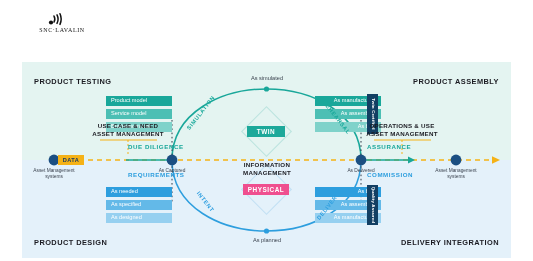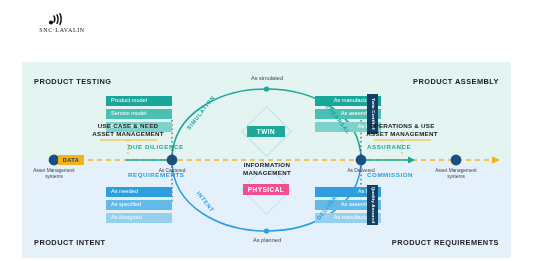--- a/index.html
+++ b/index.html
@@ -85,22 +85,22 @@
     <div class="logo-word">SNC·LAVALIN</div>
   </div>
 
   <div class="board">
 
     <div class="half-top"></div>
     <div class="half-bottom"></div>
 
     <div class="corner c-tl">PRODUCT TESTING</div>
     <div class="corner c-tr">PRODUCT ASSEMBLY</div>
-    <div class="corner c-bl">PRODUCT INTENT</div>
-    <div class="corner c-br">PRODUCT REQUIREMENTS</div>
+    <div class="corner c-bl">PRODUCT DESIGN</div>
+    <div class="corner c-br">DELIVERY INTEGRATION</div>
 
     <svg class="vec" viewBox="0 0 489 196">
 
       <line x1="30" y1="98" x2="470" y2="98" stroke="#f5b216" stroke-width="1.6" stroke-dasharray="5 4"></line>
       <polygon points="470,94.2 478,98 470,101.8" fill="#f5b216"></polygon>
 
       <path d="M150 98 C150 50 200 27 244.5 27 C289 27 339 50 339 98" stroke="#19a79a" stroke-width="1.5" fill="none"></path>
 
       <path d="M150 98 C150 146 200 169 244.5 169 C289 169 339 146 339 98" stroke="#2d9ede" stroke-width="1.5" fill="none"></path>
 

